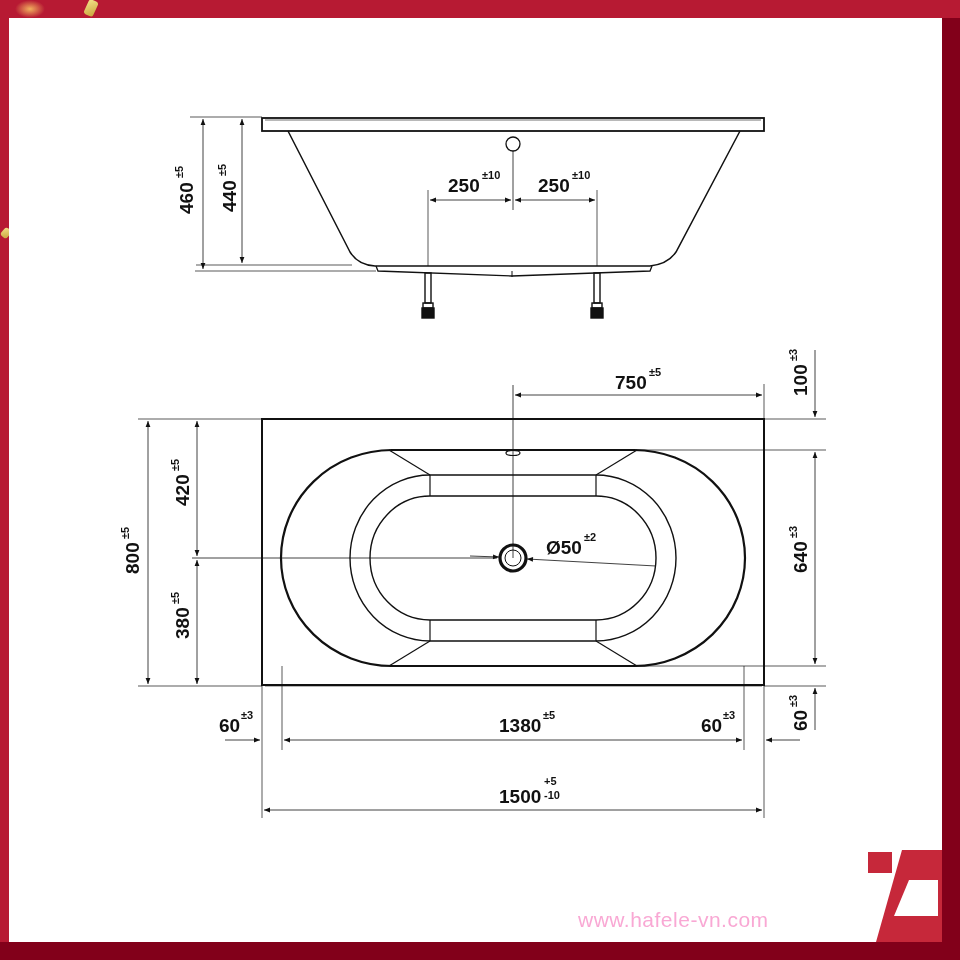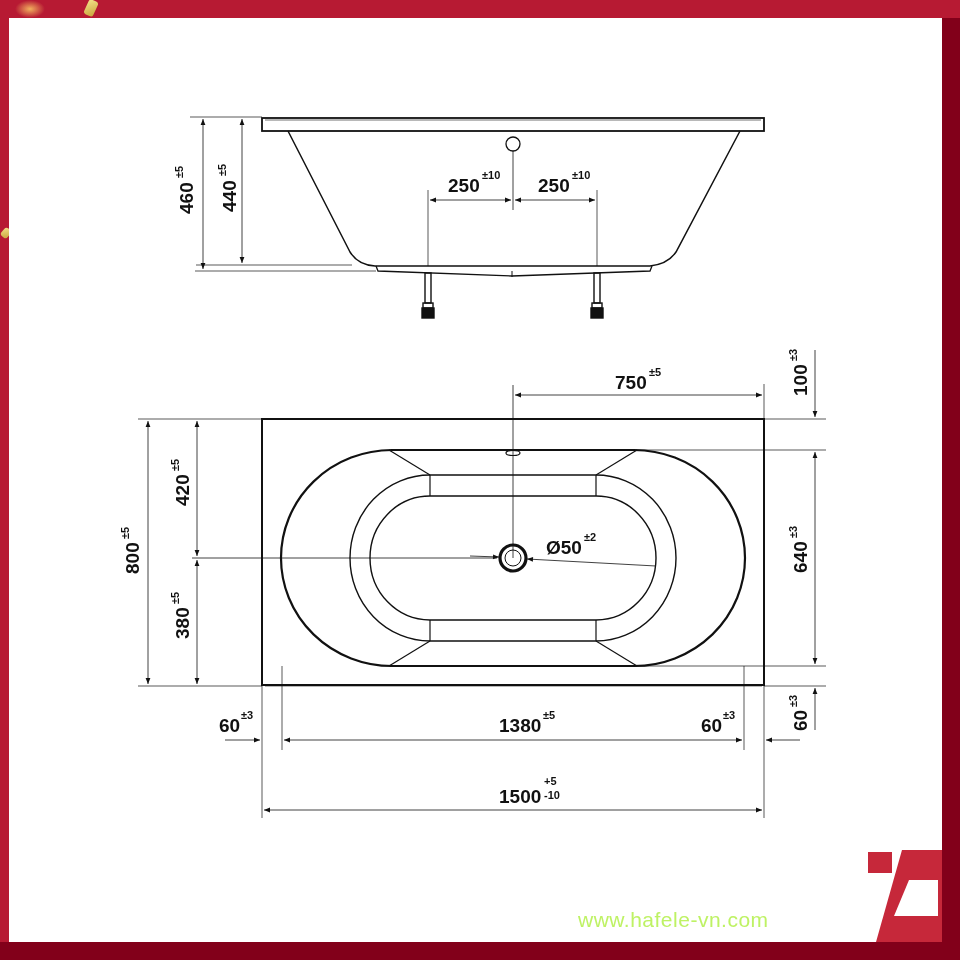--- a/index.html
+++ b/index.html
@@ -5,21 +5,21 @@
   html, body { margin:0; padding:0; }
   body { width:960px; height:960px; position:relative; overflow:hidden; background:#b71a33; font-family:"Liberation Sans", sans-serif; }
   .frame-top { position:absolute; left:0; top:0; width:960px; height:18px; background:#b71a33; }
   .frame-bottom { position:absolute; left:0; bottom:0; width:960px; height:18px; background:#82001a; }
   .frame-right-dark { position:absolute; right:0; top:0; width:18px; height:960px; background:#b71a33; }
   .sheet { position:absolute; left:9px; top:18px; width:934px; height:924px; background:#ffffff; }
   .drawing { position:absolute; left:0; top:0; width:960px; height:960px; }
   .drawing text { font-family:"Liberation Sans", sans-serif; font-weight:bold; fill:#111; }
   .dim { font-size:19px; }
   .tol { font-size:11px; }
-  .website { position:absolute; left:578px; top:908px; font-size:21px; color:#bef264; letter-spacing:0.5px; font-family:"Liberation Sans", sans-serif; }
+  .website { position:absolute; left:578px; top:908px; font-size:21px; color:#f9a8d4; letter-spacing:0.5px; font-family:"Liberation Sans", sans-serif; }
   .logo { position:absolute; left:862px; top:846px; width:80px; height:96px; overflow:hidden; }
   .confetti { position:absolute; width:10px; height:16px; background:linear-gradient(135deg,#f4e38b,#c9a43a); border-radius:3px; }
   .glow { position:absolute; left:15px; top:0; width:30px; height:18px; background:radial-gradient(ellipse at center,#f2b05e 0%,rgba(183,26,51,0) 70%); }
 </style>
 </head>
 <body>
 
 <div class="frame-top"></div>
 <div class="glow"></div>
 <div class="confetti" style="left:86px;top:0px;transform:rotate(25deg);"></div>

